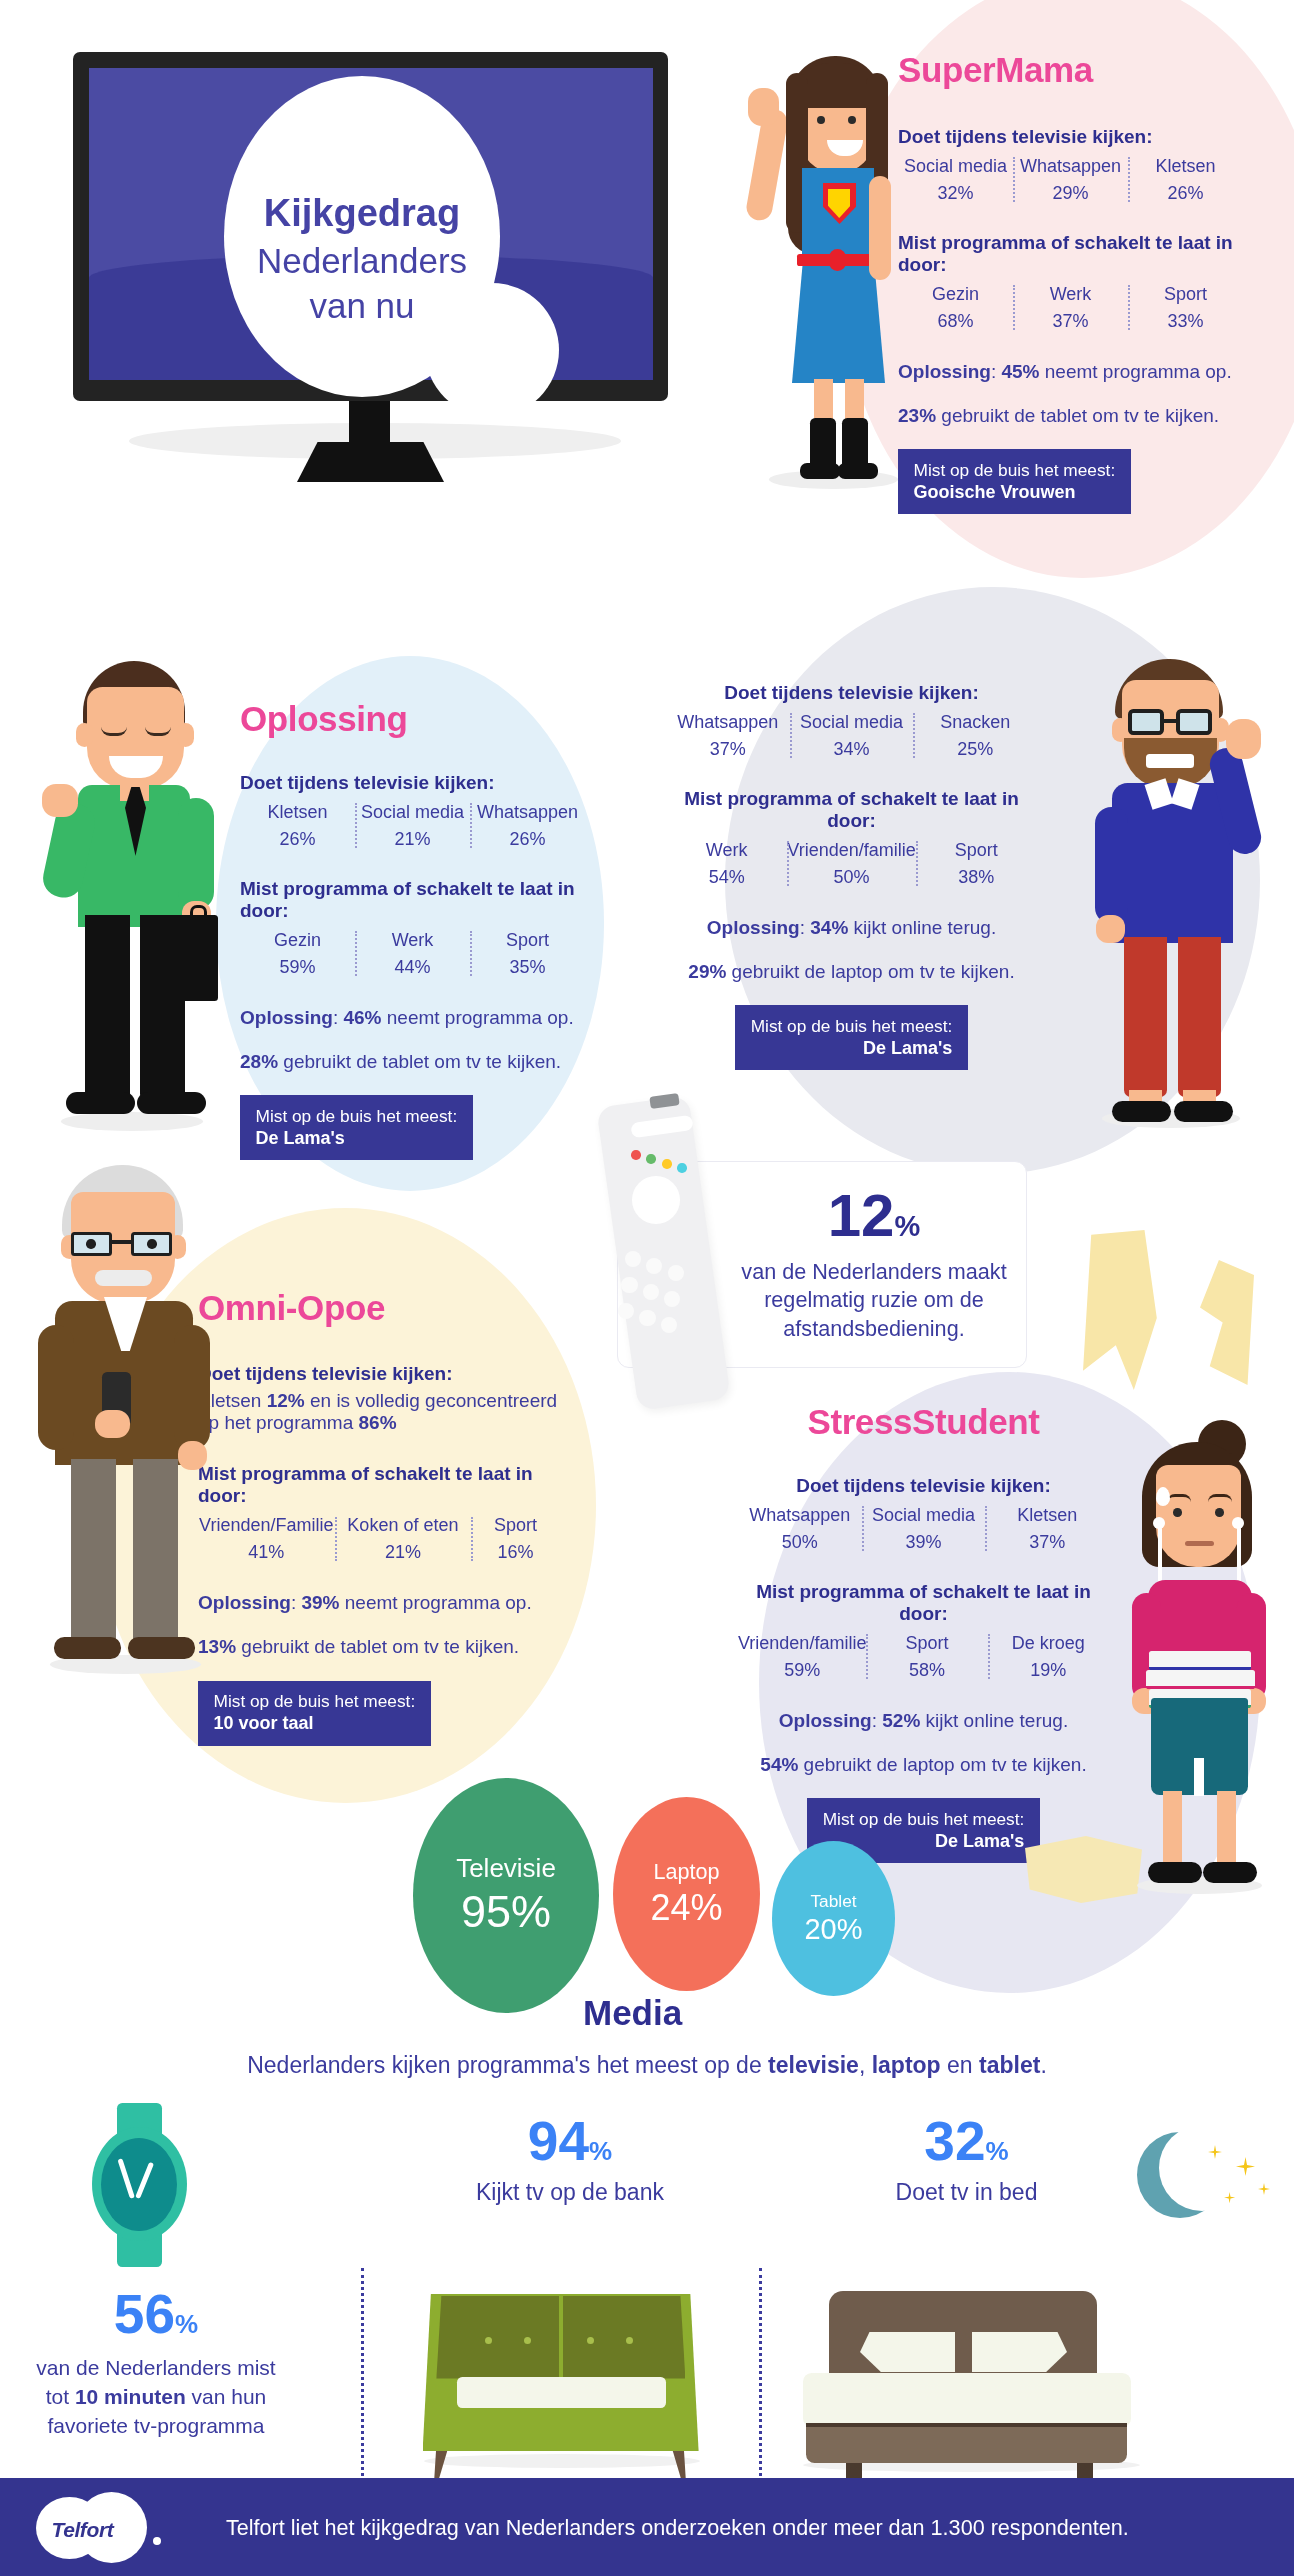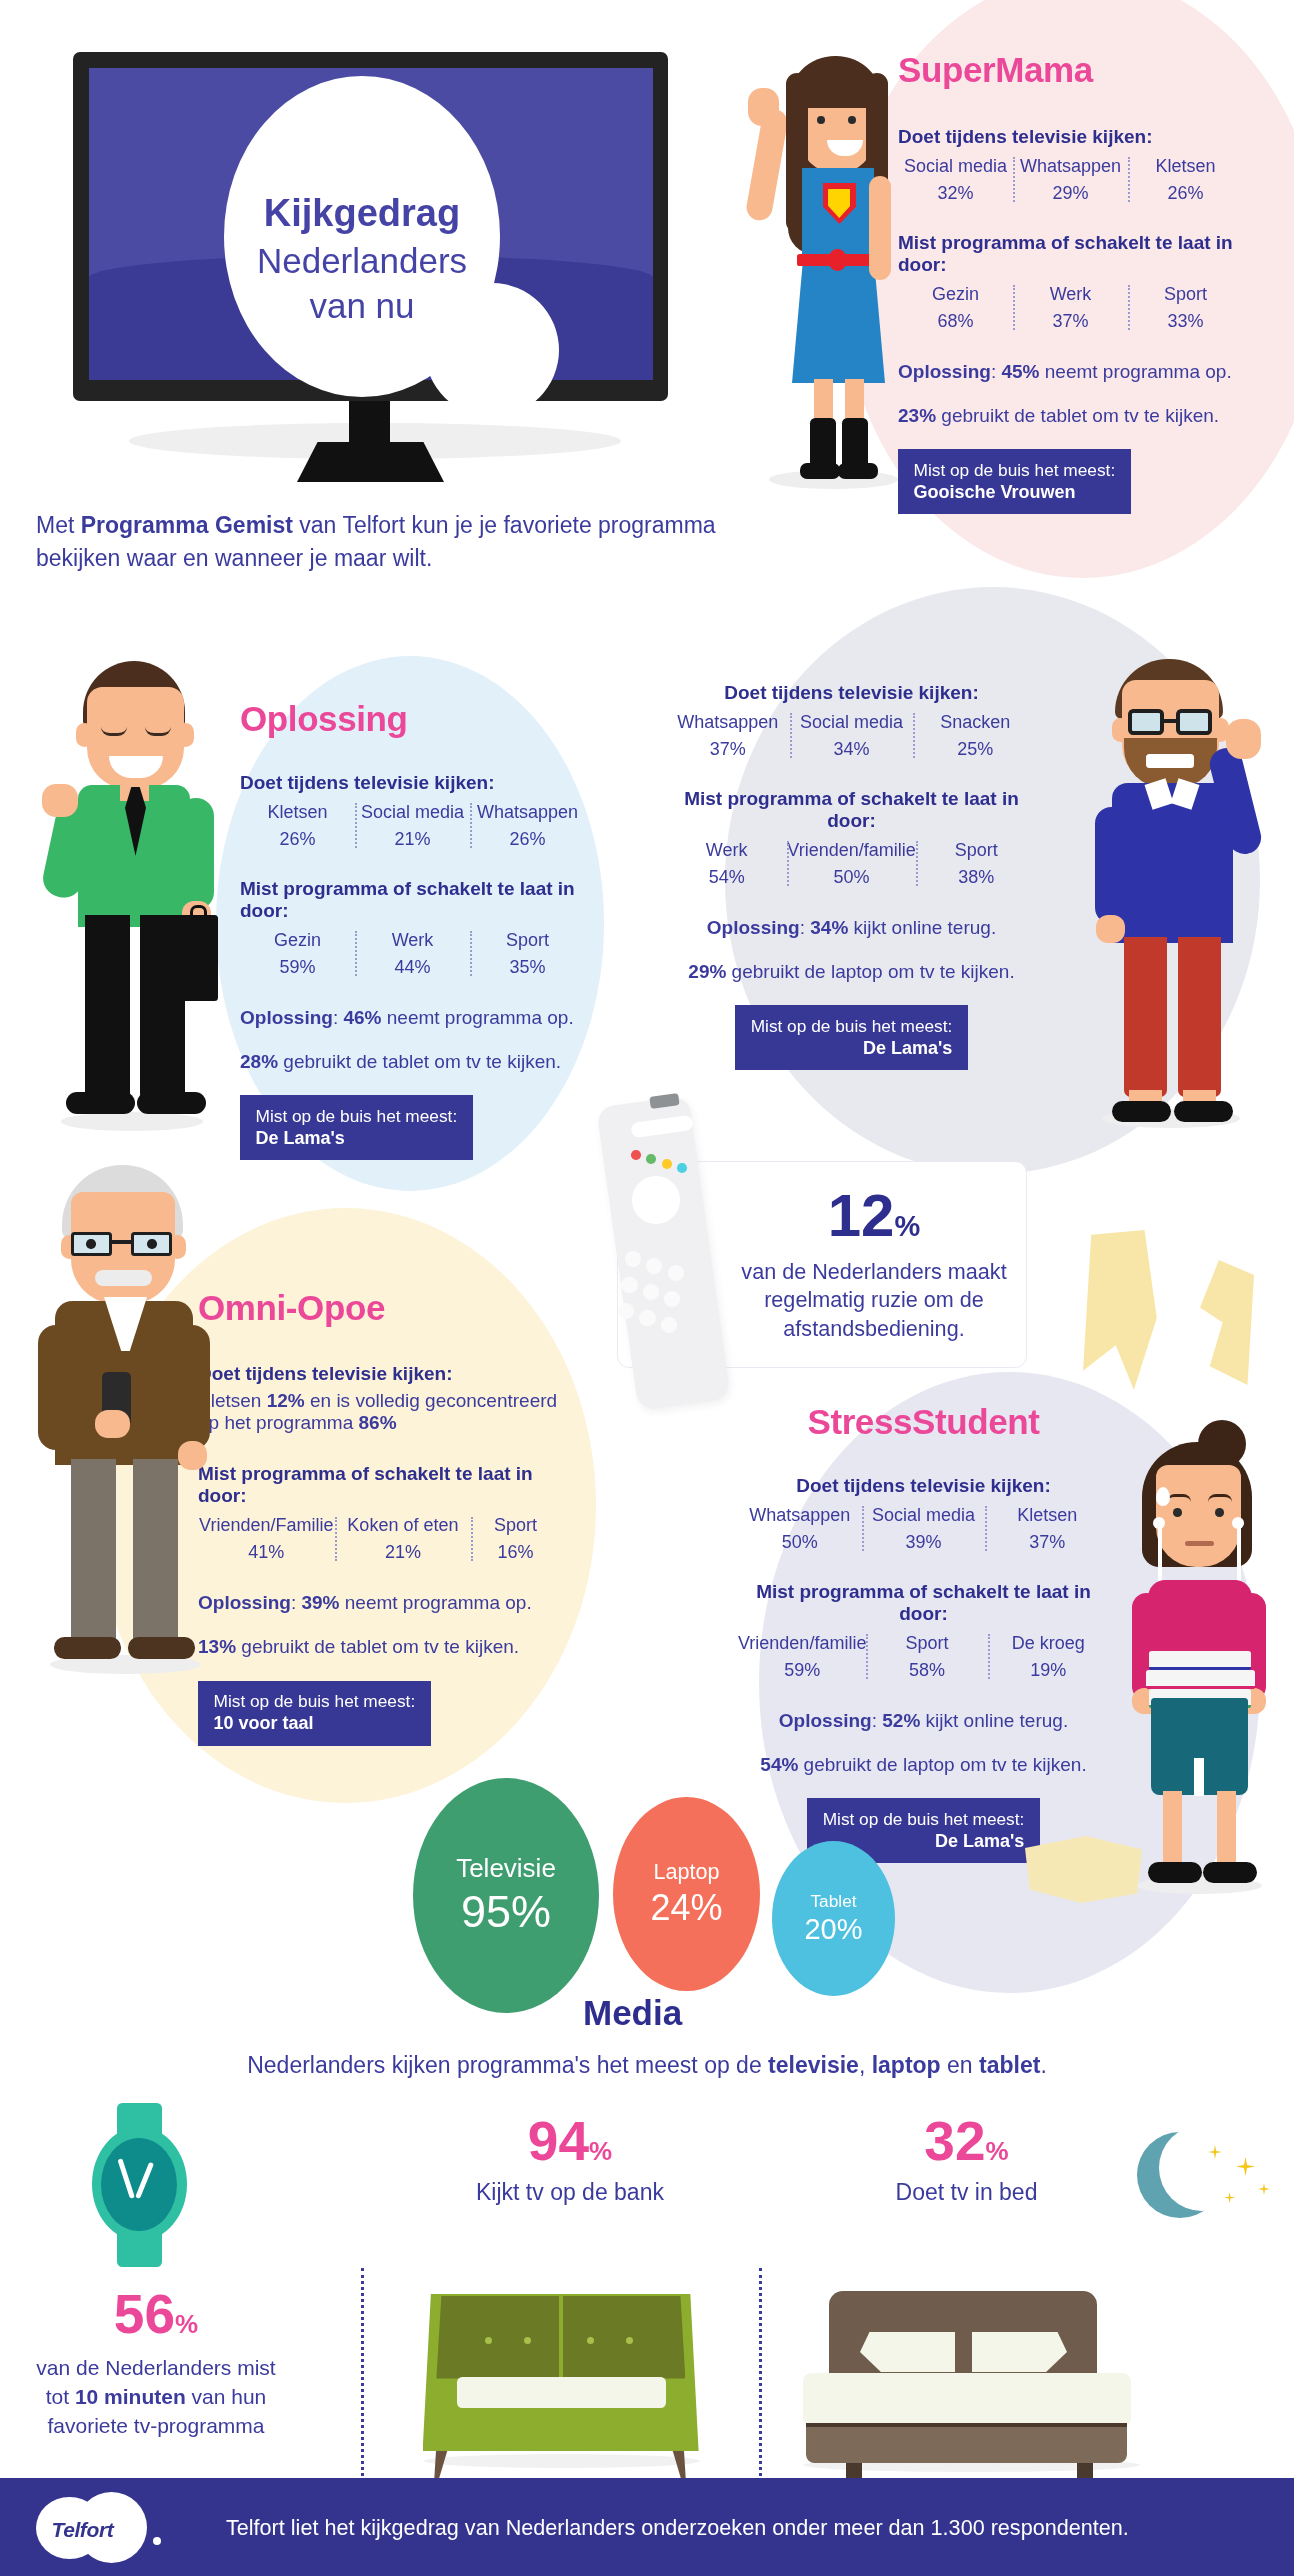--- a/index.html
+++ b/index.html
@@ -78,21 +78,21 @@
   
   .media-c{ position:absolute; border-radius:50%; color:#fff; text-align:center; z-index:5;
             display:flex; flex-direction:column; align-items:center; justify-content:center;}
   .media-c .nm{ font-weight:400; }
   .media-c .pc{ font-weight:400; }
   .media-title{ position:absolute; font-size:35px; font-weight:700; color:#2e2e8f; z-index:6;}
   .media-sub{ position:absolute; font-size:23px; color:#3b3b9e; text-align:center; width:100%;}
   .media-sub b{ font-weight:700;}
 
   
-  .stat-num{ font-size:55px; font-weight:700; color:#ec4899; line-height:1; }
+  .stat-num{ font-size:55px; font-weight:700; color:#3b82f6; line-height:1; }
   .stat-num .sm{ font-size:26px; font-weight:700; }
   .stat-cap{ font-size:23px; color:#3b3b9e; }
   .stat-body{ font-size:21px; color:#3b3b9e; line-height:1.38; text-align:center;}
   .stat-body b{ font-weight:700; }
   .vdots{ position:absolute; border-left:3.5px dotted #3b3b9e; }
 
   
   .footer{ position:absolute; left:0; right:0; bottom:0; height:98px; background:#34348f; z-index:20;}
   .footer-text{ position:absolute; color:#ffffff; font-size:21.6px; }
   .tf-logo{ position:absolute; }
@@ -125,23 +125,20 @@
     <div class="bubble-tail" style="left:352px; top:231px; width:134px; height:134px; z-index:5;"></div>
     <div class="bubble-text" style="left:0; top:138px;">
       <div style="width:276px; margin-left:151px;">
         <div class="l1">Kijkgedrag</div>
         <div class="l2">Nederlanders</div>
         <div class="l3">van nu</div>
       </div>
     </div>
   </div>
 
-  <div class="intro" style="left:36px; top:509px; width:682px; z-index:7;">
-    <span>Met </span><b>Programma Gemist</b><span> van Telfort kun je je favoriete programma bekijken waar en wanneer je maar wilt.</span>
-  </div>
 
   <div class="fig" style="left:738px; top:47px; width:190px; height:449px;">
     <div class="shadowoval" style="left:31px; top:423px; width:129px; height:19px;"></div>
 
     <div style="left:50px; top:8.6px; width:95px; height:198px; background:#4b2e1e; border-radius:47px 47px 26px 26px;"></div>
 
     <div class="skin" style="left:15.5px; top:62px; width:26px; height:112px; border-radius:13px; transform:rotate(10deg);"></div>
     <div class="skin" style="left:10.4px; top:41px; width:31px; height:38px; border-radius:14px;"></div>
 
     <div class="skin" style="left:62px; top:35px; width:74px; height:91px; border-radius:36px 36px 35px 35px;"></div>

